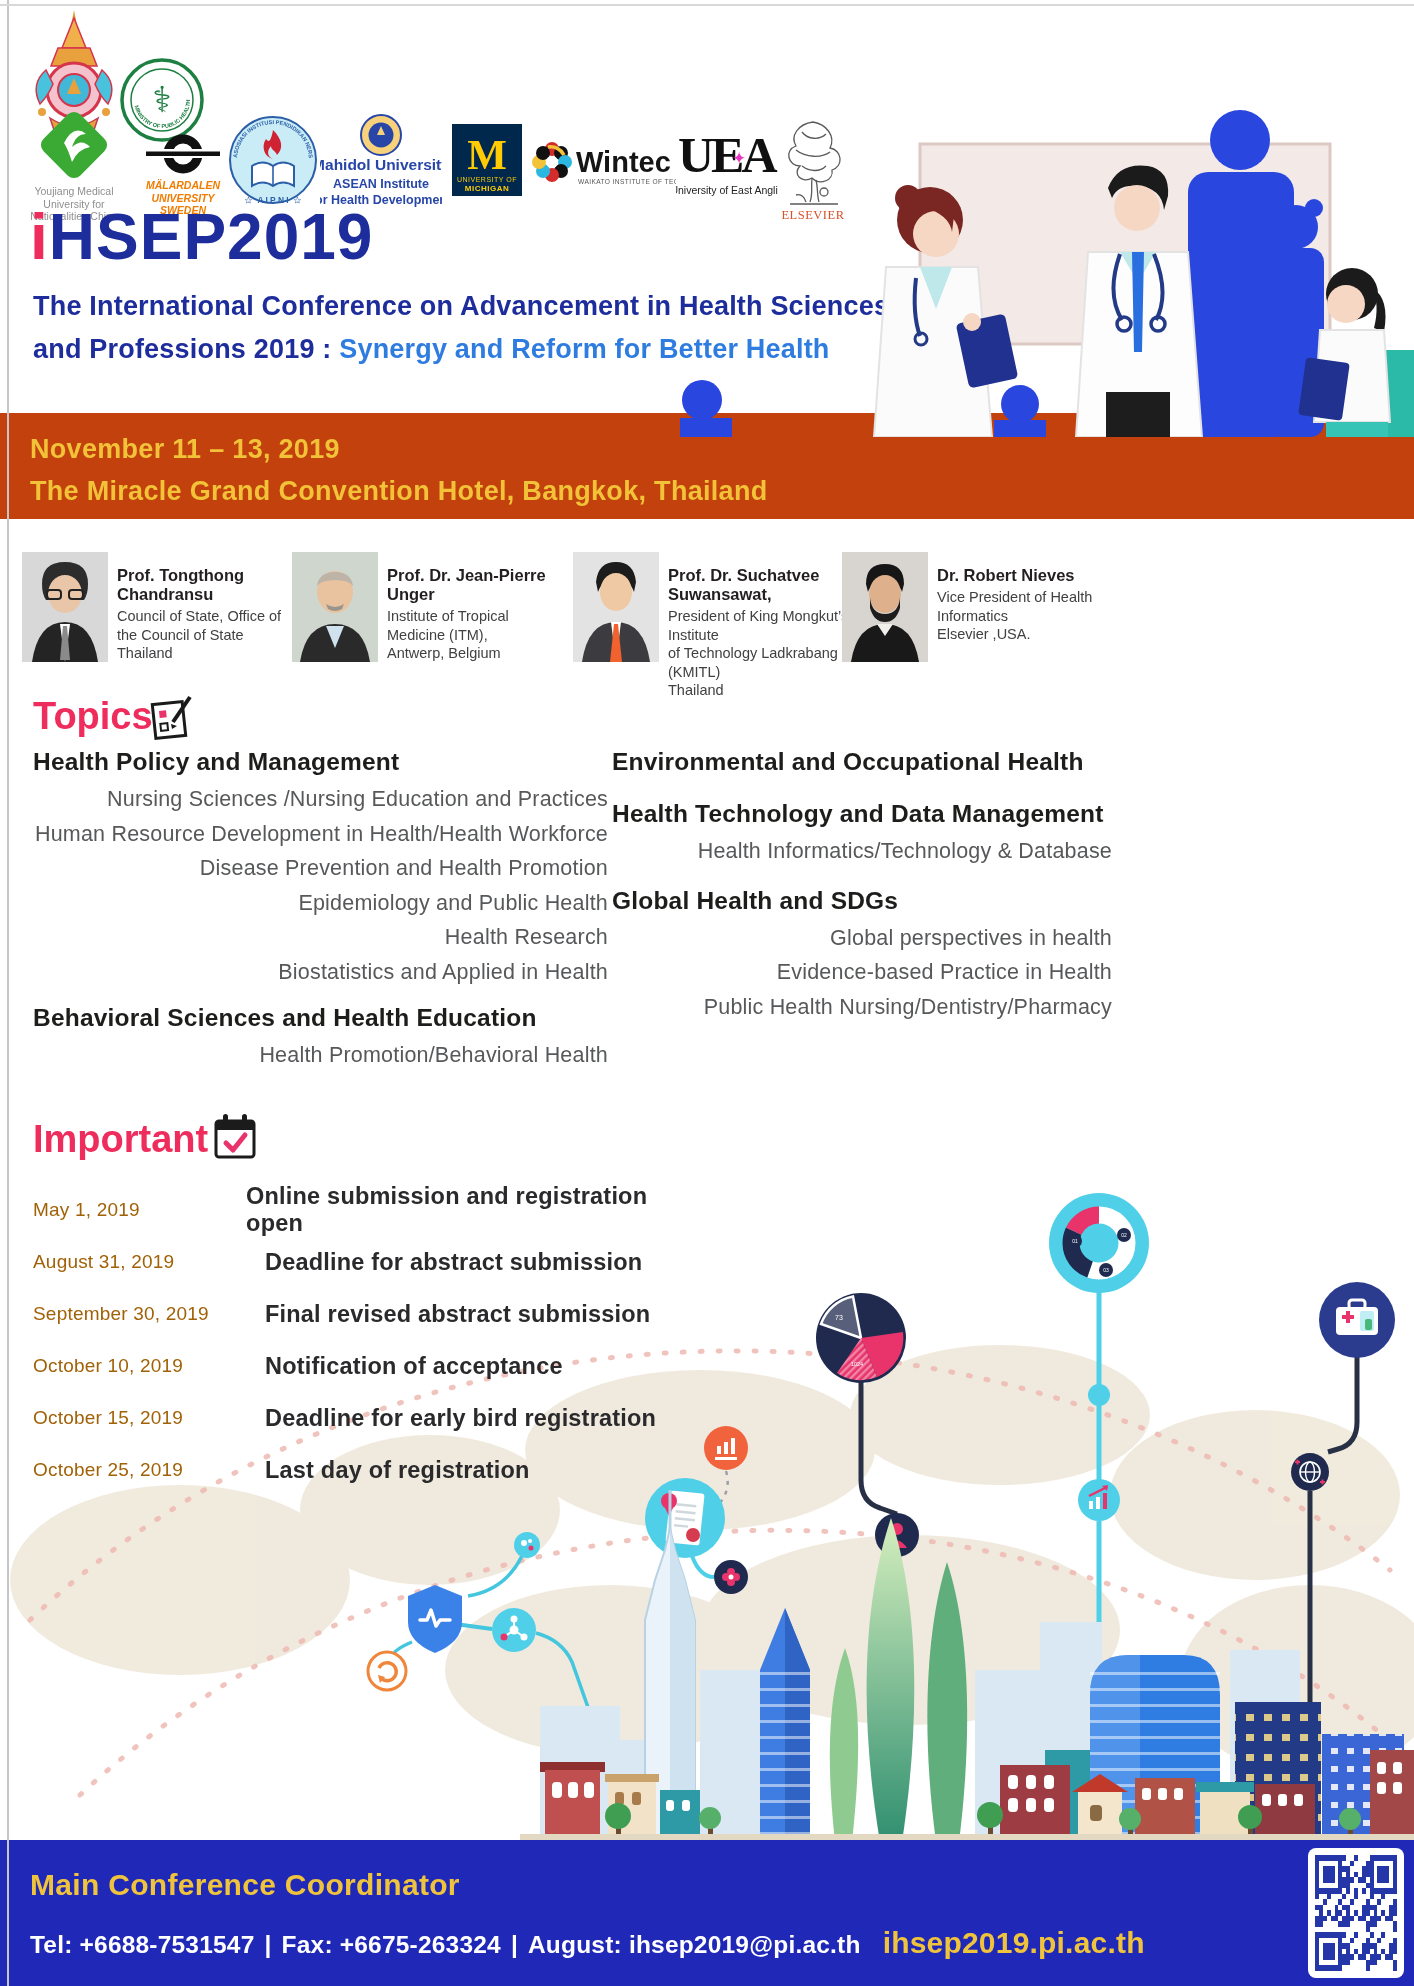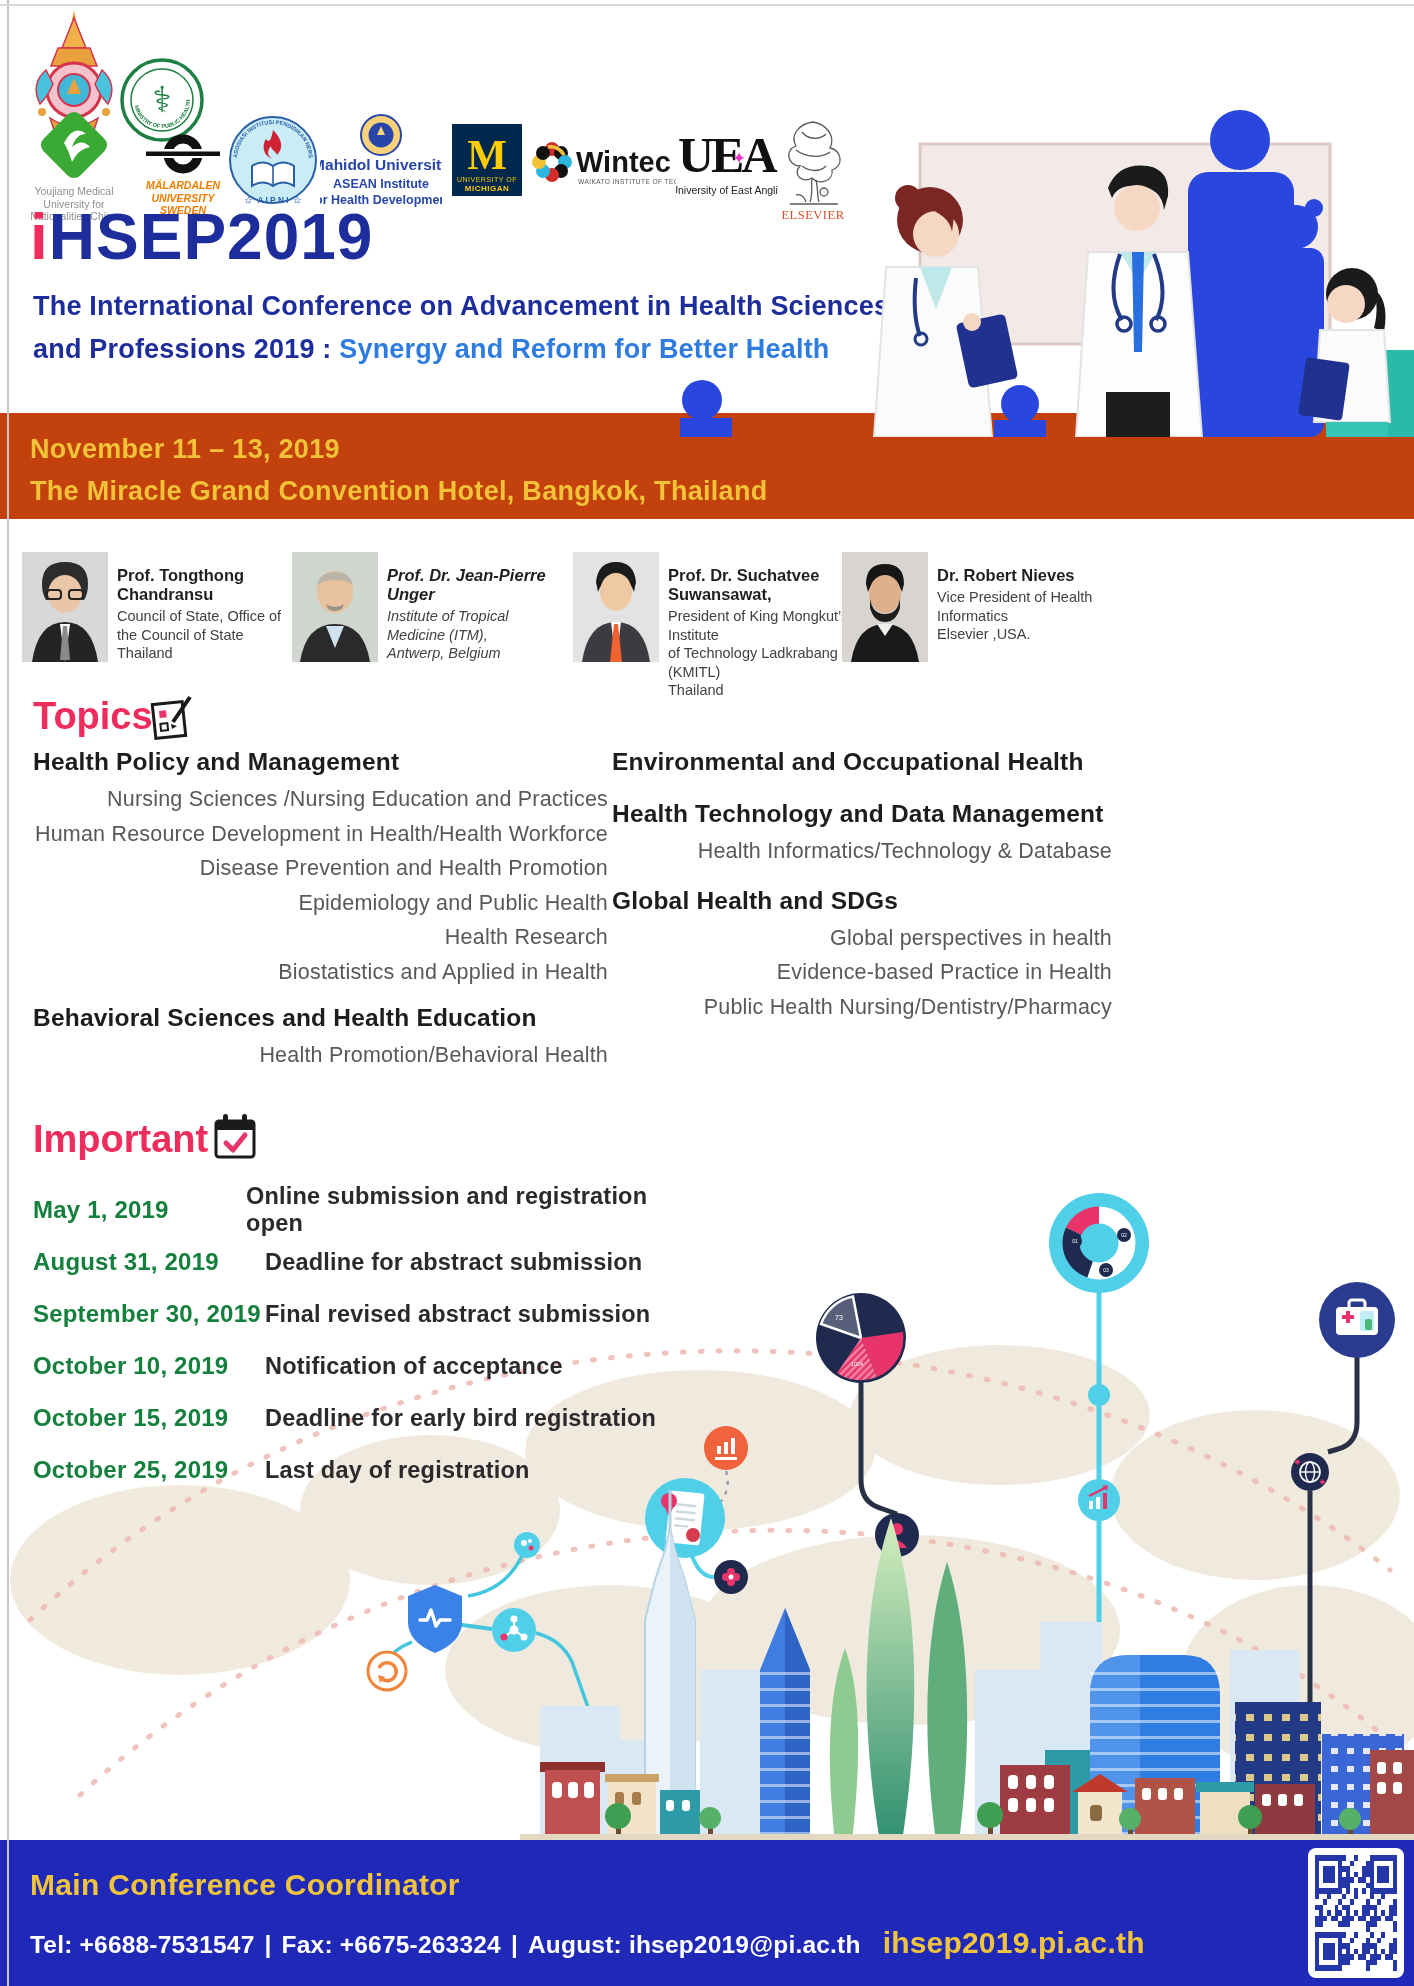--- a/index.html
+++ b/index.html
@@ -37,21 +37,21 @@
   .subtitle .hl{color:#2e7ce0;}
 
   
   .banner{position:absolute;left:0;top:413px;width:100%;height:106px;background:#c2410c;z-index:1;
           color:#f2c338;padding:15px 0 0 30px;}
   .banner div{font-size:27px;font-weight:700;line-height:42px;letter-spacing:.3px;}
 
   
   .speakers{position:absolute;left:0;top:552px;width:100%;height:128px;z-index:3;}
   .speaker{position:absolute;display:flex;gap:9px;}
-  .sp1{left:22px;width:266px;}  .sp2{left:292px;width:272px;font-style:italic;}
+  .sp1{left:22px;width:266px;}  .sp2{left:292px;width:272px;}
   .sp3{left:566px;width:282px;margin-left:7px;} .sp4{left:842px;width:276px;}
   .sp-photo{width:86px;height:110px;background:#dcdcdc;flex:0 0 auto;}
   .sp-text{padding-top:14px;}
   .sp-name{font-size:16.5px;font-weight:700;color:#231f20;line-height:19px;margin-bottom:3px;}
   .sp-line{font-size:14.5px;color:#414042;line-height:18.5px;}
 
   
   .topics-head{position:absolute;left:33px;top:695px;font-size:38px;font-weight:800;color:#ee2d5d;z-index:3;}
   .topics-icon{position:absolute;left:147px;top:694px;z-index:3;}
   .tcol{position:absolute;z-index:3;}
@@ -60,21 +60,21 @@
   .ttitle{font-size:24.5px;font-weight:800;color:#1d1d1b;line-height:30px;margin-bottom:5px;letter-spacing:.2px;}
   .titem{font-size:21.5px;color:#57585a;line-height:34.5px;letter-spacing:.2px;text-align:right;}
   .tgap{height:14px;}
   .tgap2{height:17px;}
 
   
   .imp-head{position:absolute;left:33px;top:1118px;font-size:38px;font-weight:800;color:#ee2d5d;z-index:3;}
   .imp-icon{position:absolute;left:212px;top:1112px;z-index:3;}
   .imp-rows{position:absolute;left:33px;top:1184px;width:640px;z-index:3;}
   .imp-row{display:flex;height:52px;align-items:center;}
-  .imp-date{width:232px;font-size:24px;color:#15803d;font-weight:700;letter-spacing:.2px;}
+  .imp-date{width:232px;font-size:19px;color:#a16207;font-weight:400;letter-spacing:.2px;}
   .imp-event{font-size:23.5px;color:#2a2a2c;font-weight:600;letter-spacing:.2px;}
 
   
   .city{position:absolute;left:0;top:1150px;width:1414px;height:692px;z-index:0;}
 
   
   .footer{position:absolute;left:0;top:1840px;width:100%;height:146px;background:#2028b8;z-index:6;}
   .f-coord{position:absolute;left:30px;top:28px;font-size:30px;font-weight:700;color:#f0c33c;letter-spacing:.3px;}
   .f-line{position:absolute;left:30px;top:86px;font-size:24.5px;color:#ffffff;font-weight:600;letter-spacing:.2px;}
   .f-sep{margin:0 10px;color:#ffffff;}

